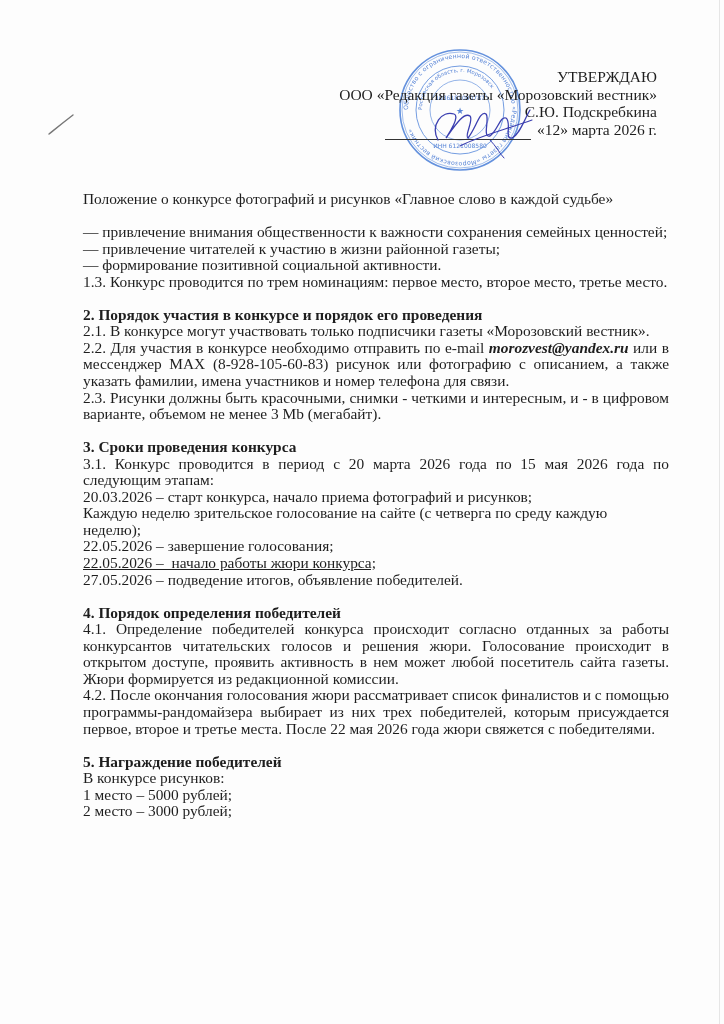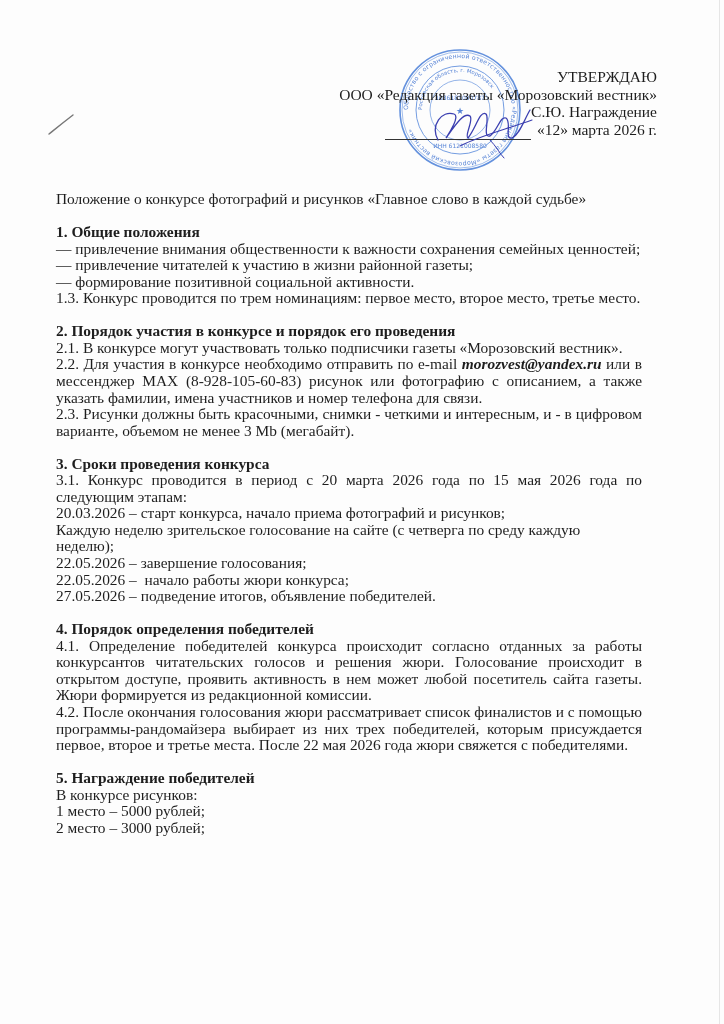--- a/index.html
+++ b/index.html
@@ -60,21 +60,21 @@
   }
   .signature {
     position: absolute;
     left: 420px; top: 80px;
     width: 120px; height: 80px;
     z-index: 3;
   }
   
   .content {
     position: absolute;
-    left: 56px;
+    left: 83px;
     top: 191px;
     width: 586px;
     font-size: 15.4px;
     line-height: 16.55px;
   }
   .content p {
     margin: 0;
     text-align: justify;
   }
   .content .title {
@@ -115,53 +115,52 @@
       <textPath href="#innerArc">Ростовская область, г. Морозовск</textPath>
     </text>
     <text x="62" y="52" text-anchor="middle" font-family="DejaVu Sans, sans-serif" font-size="6" fill="#3a6fd0">1086181000787</text>
     <text x="62" y="100" text-anchor="middle" font-family="DejaVu Sans, sans-serif" font-size="6" fill="#3a6fd0">ИНН 6121008580</text>
     <text x="62" y="66" text-anchor="middle" font-family="DejaVu Sans, sans-serif" font-size="9" fill="#3a6fd0">★</text>
   </svg>
 
   <div class="approval">
     <div class="line">УТВЕРЖДАЮ</div>
     <div class="line">ООО «Редакция газеты «Морозовский вестник»</div>
-    <div class="line">С.Ю. Награждение</div>
+    <div class="line">С.Ю. Подскребкина</div>
     <div class="line">«12» марта 2026 г.</div>
   </div>
   <div class="sign-underline"></div>
 
   <svg class="signature" viewBox="0 0 120 80">
     <path d="M18 60 C10 45, 22 30, 34 34 C40 36, 30 52, 26 58 C36 44, 44 32, 50 36 C54 40, 44 56, 48 58 C56 48, 60 30, 66 34 C70 38, 62 58, 70 56 C78 50, 80 36, 86 38 C92 42, 84 60, 92 58 C100 54, 104 40, 110 30" stroke="#3b3fb0" stroke-width="1.3" fill="none" stroke-linecap="round"></path>
     <path d="M40 66 C60 56, 84 50, 112 40" stroke="#3b3fb0" stroke-width="1.1" fill="none" stroke-linecap="round"></path>
     <path d="M70 60 C76 66, 80 74, 84 78" stroke="#3b3fb0" stroke-width="1" fill="none" stroke-linecap="round"></path>
   </svg>
 
   <div class="content">
     <p class="title">Положение о конкурсе фотографий и рисунков «Главное слово в каждой судьбе»</p>
 
-    <p class="heading">1. Общие положения</p>
     <p class="left">— привлечение внимания общественности к важности сохранения семейных ценностей;</p>
     <p class="left">— привлечение читателей к участию в жизни районной газеты;</p>
     <p class="left">— формирование позитивной социальной активности.</p>
     <p class="left">1.3. Конкурс проводится по трем номинациям: первое место, второе место, третье место.</p>
     <div class="gap"></div>
 
     <p class="heading">2. Порядок участия в конкурсе и порядок его проведения</p>
     <p class="left">2.1. В конкурсе могут участвовать только подписчики газеты «Морозовский вестник».</p>
     <p><span>2.2. Для участия в конкурсе необходимо отправить по e-mail </span><b class="email">morozvest@yandex.ru</b><span> или в мессенджер MAX (8-928-105-60-83) рисунок или фотографию с описанием, а также указать фамилии, имена участников и номер телефона для связи.</span></p>
     <p>2.3. Рисунки должны быть красочными, снимки - четкими и интересным, и - в цифровом варианте, объемом не менее 3 Mb (мегабайт).</p>
     <div class="gap"></div>
 
     <p class="heading">3. Сроки проведения конкурса</p>
     <p>3.1. Конкурс проводится в период с 20 марта 2026 года по 15 мая 2026 года по следующим этапам:</p>
     <p class="left">20.03.2026 – старт конкурса, начало приема фотографий и рисунков;</p>
     <p class="left">Каждую неделю зрительское голосование на сайте (с четверга по среду каждую неделю);</p>
     <p class="left">22.05.2026 – завершение голосования;</p>
-    <p class="left" style="white-space:pre;">22.05.2026 –  начало работы жюри конкурса;</p>
+    <p class="left" style="white-space:pre;text-decoration:underline;">22.05.2026 –  начало работы жюри конкурса;</p>
     <p class="left">27.05.2026 – подведение итогов, объявление победителей.</p>
     <div class="gap"></div>
 
     <p class="heading">4. Порядок определения победителей</p>
     <p>4.1. Определение победителей конкурса происходит согласно отданных за работы конкурсантов читательских голосов и решения жюри. Голосование происходит в открытом доступе, проявить активность в нем может любой посетитель сайта газеты. Жюри формируется из редакционной комиссии.</p>
     <p>4.2. После окончания голосования жюри рассматривает список финалистов и с помощью программы-рандомайзера выбирает из них трех победителей, которым присуждается первое, второе и третье места. После 22 мая 2026 года жюри свяжется с победителями.</p>
     <div class="gap"></div>
 
     <p class="heading">5. Награждение победителей</p>
     <p class="left">В конкурсе рисунков:</p>

